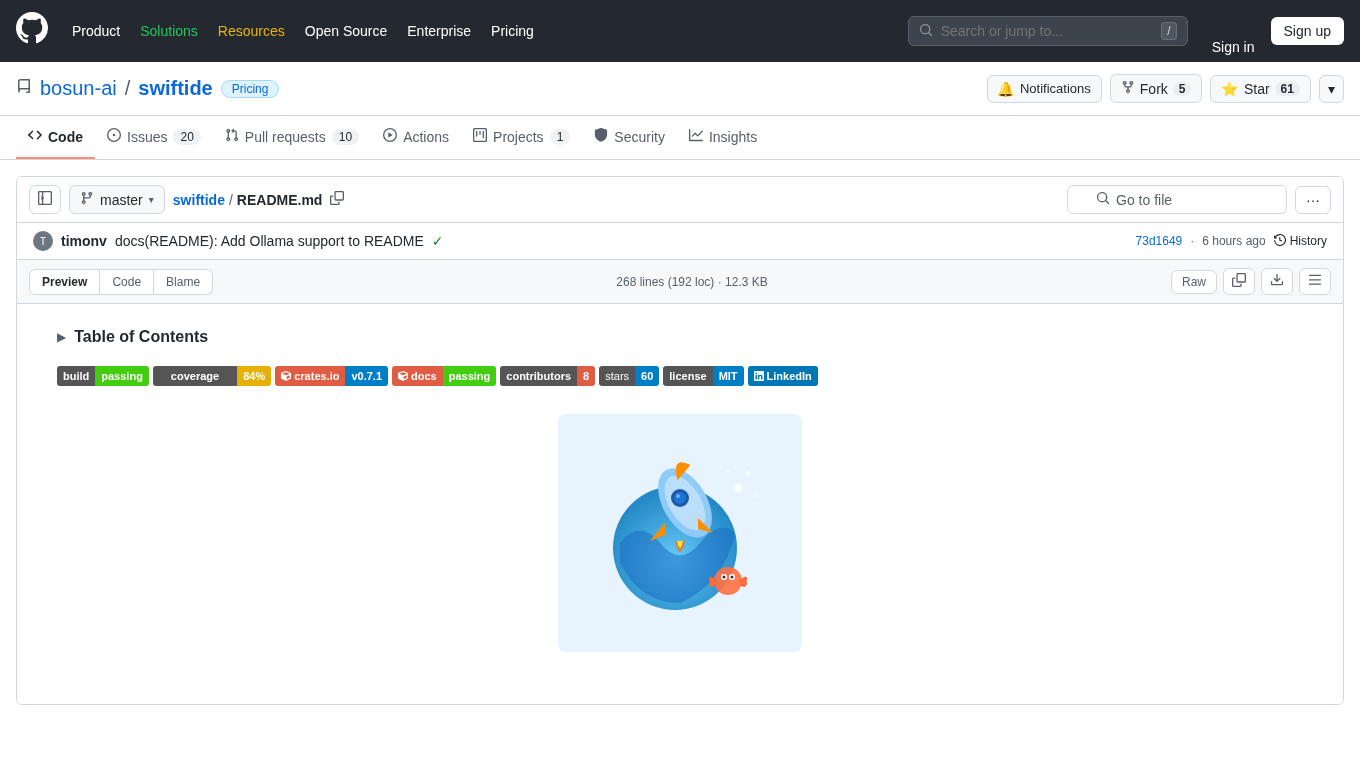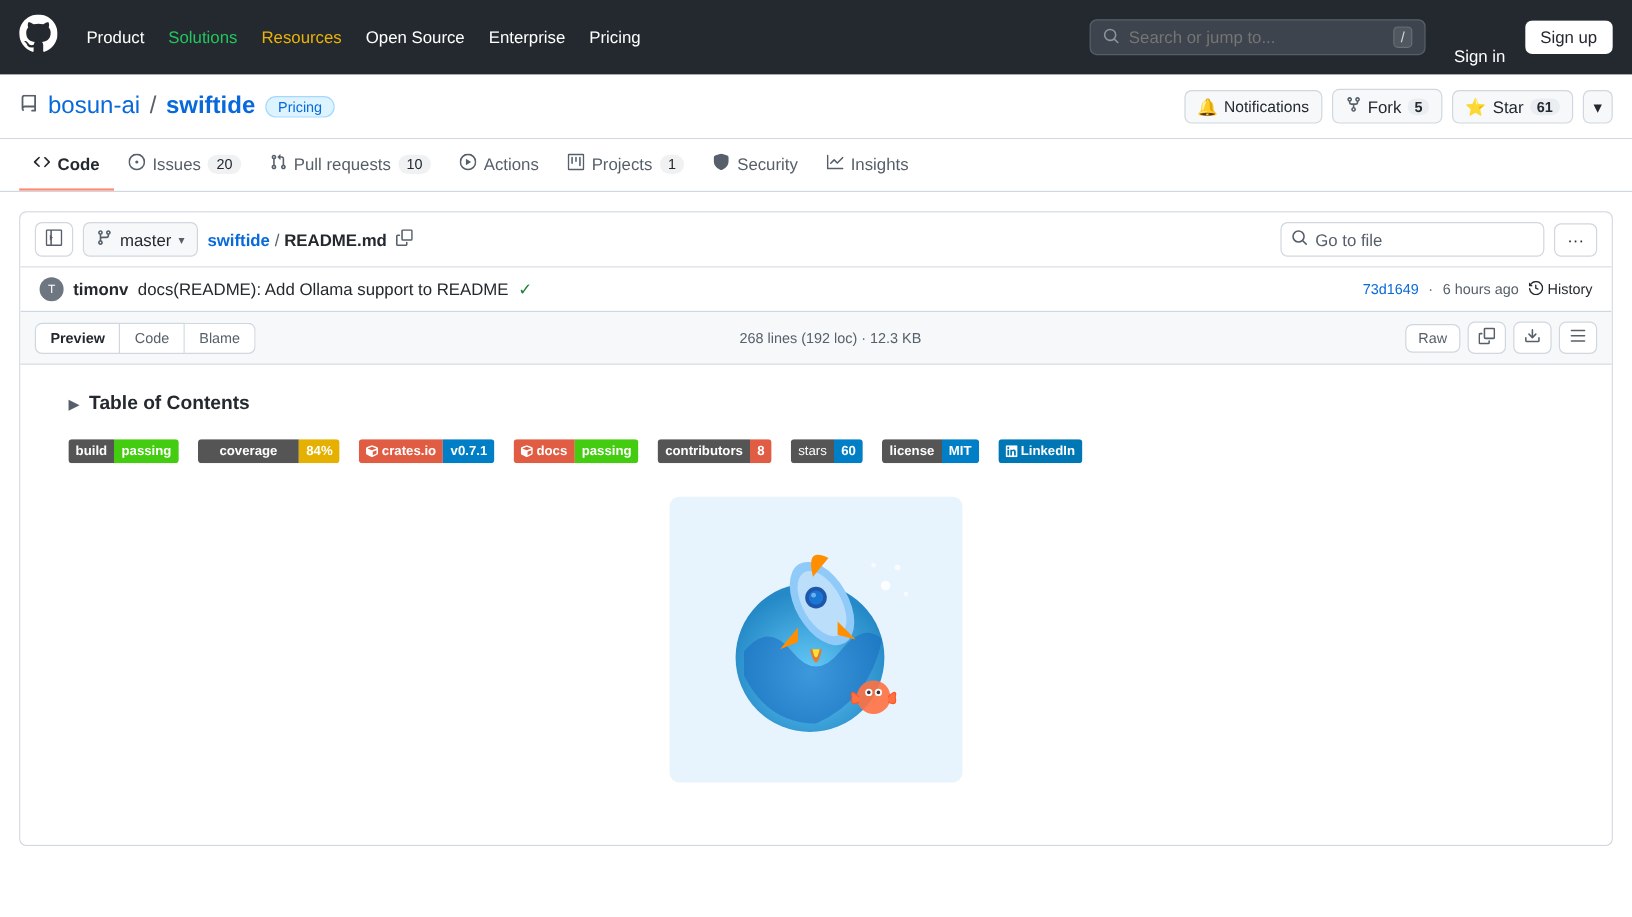--- a/index.html
+++ b/index.html
@@ -161,21 +161,21 @@
         <span style="color:#24292f;font-weight:600;">README.md</span>
         <button style="background:none;border:none;cursor:pointer;color:#57606a;padding:2px 4px;">
           <svg width="14" height="14" viewBox="0 0 16 16" fill="currentColor">
               <path d="M0 6.75C0 5.784.784 5 1.75 5h1.5a.75.75 0 0 1 0 1.5h-1.5a.25.25 0 0 0-.25.25v7.5c0 .138.112.25.25.25h7.5a.25.25 0 0 0 .25-.25v-1.5a.75.75 0 0 1 1.5 0v1.5A1.75 1.75 0 0 1 9.25 16h-7.5A1.75 1.75 0 0 1 0 14.25Z"></path>
               <path d="M5 1.75C5 .784 5.784 0 6.75 0h7.5C15.216 0 16 .784 16 1.75v7.5A1.75 1.75 0 0 1 14.25 11h-7.5A1.75 1.75 0 0 1 5 9.25Zm1.75-.25a.25.25 0 0 0-.25.25v7.5c0 .138.112.25.25.25h7.5a.25.25 0 0 0 .25-.25v-7.5a.25.25 0 0 0-.25-.25Z"></path>
             </svg>
         </button>
       </div>
     </div>
     <div style="display:flex;align-items:center;gap:8px;">
-      <div style="display:flex;align-items:center;gap:6px;border:1px solid #d0d7de;border-radius:6px;padding:5px 8px;font-size:14px;color:#57606a;background:#fff;cursor:pointer;width:220px;">
+      <div style="display:flex;align-items:center;gap:6px;border:1px solid #d0d7de;border-radius:6px;padding:5px 28px;font-size:14px;color:#57606a;background:#fff;cursor:pointer;width:220px;">
         <span>
           <svg width="14" height="14" viewBox="0 0 16 16" fill="#57606a">
               <path d="M10.68 11.74a6 6 0 0 1-7.922-8.982 6 6 0 0 1 8.982 7.922l3.04 3.04a.749.749 0 0 1-.326 1.275.749.749 0 0 1-.734-.215ZM11.5 7a4.499 4.499 0 1 0-8.997 0A4.499 4.499 0 0 0 11.5 7Z"></path>
             </svg>
         </span>
         <span>Go to file</span>
       </div>
       <button style="border:1px solid #d0d7de;border-radius:6px;padding:5px 10px;background:#fff;cursor:pointer;color:#24292f;font-size:14px;">···</button>
     </div>
   </div>
@@ -231,21 +231,21 @@
     </div>
   </div>
 
   <div style="padding:24px 40px;background:#fff;min-height:400px;">
 
     <div style="display:flex;align-items:flex-start;gap:8px;margin-bottom:20px;">
       <span style="font-size:12px;color:#57606a;cursor:pointer;margin-top:2px;">▶</span>
       <span style="font-size:16px;font-weight:600;color:#24292f;">Table of Contents</span>
     </div>
 
-    <div style="display:flex;align-items:center;gap:16px;flex-wrap:wrap;margin-bottom:28px;">
+    <div style="display:flex;align-items:center;gap:4px;flex-wrap:wrap;margin-bottom:28px;">
 
       <span style="display:inline-flex;align-items:center;height:20px;border-radius:3px;overflow:hidden;font-size:11px;cursor:pointer;">
         <span style="background:#555;color:#fff;padding:0 6px;height:100%;display:flex;align-items:center;font-size:11px;font-weight:600;">build</span>
         <span style="background:#4c1;color:#fff;padding:0 6px;height:100%;display:flex;align-items:center;font-size:11px;font-weight:600;">passing</span>
       </span>
 
       <span style="display:inline-flex;align-items:center;height:20px;border-radius:3px;overflow:hidden;font-size:11px;cursor:pointer;">
         <span style="background:#555;color:#fff;padding:0 18px;height:100%;display:flex;align-items:center;font-size:11px;font-weight:600;">coverage</span>
         <span style="background:#e6b000;color:#fff;padding:0 6px;height:100%;display:flex;align-items:center;font-size:11px;font-weight:600;">84%</span>
       </span>

